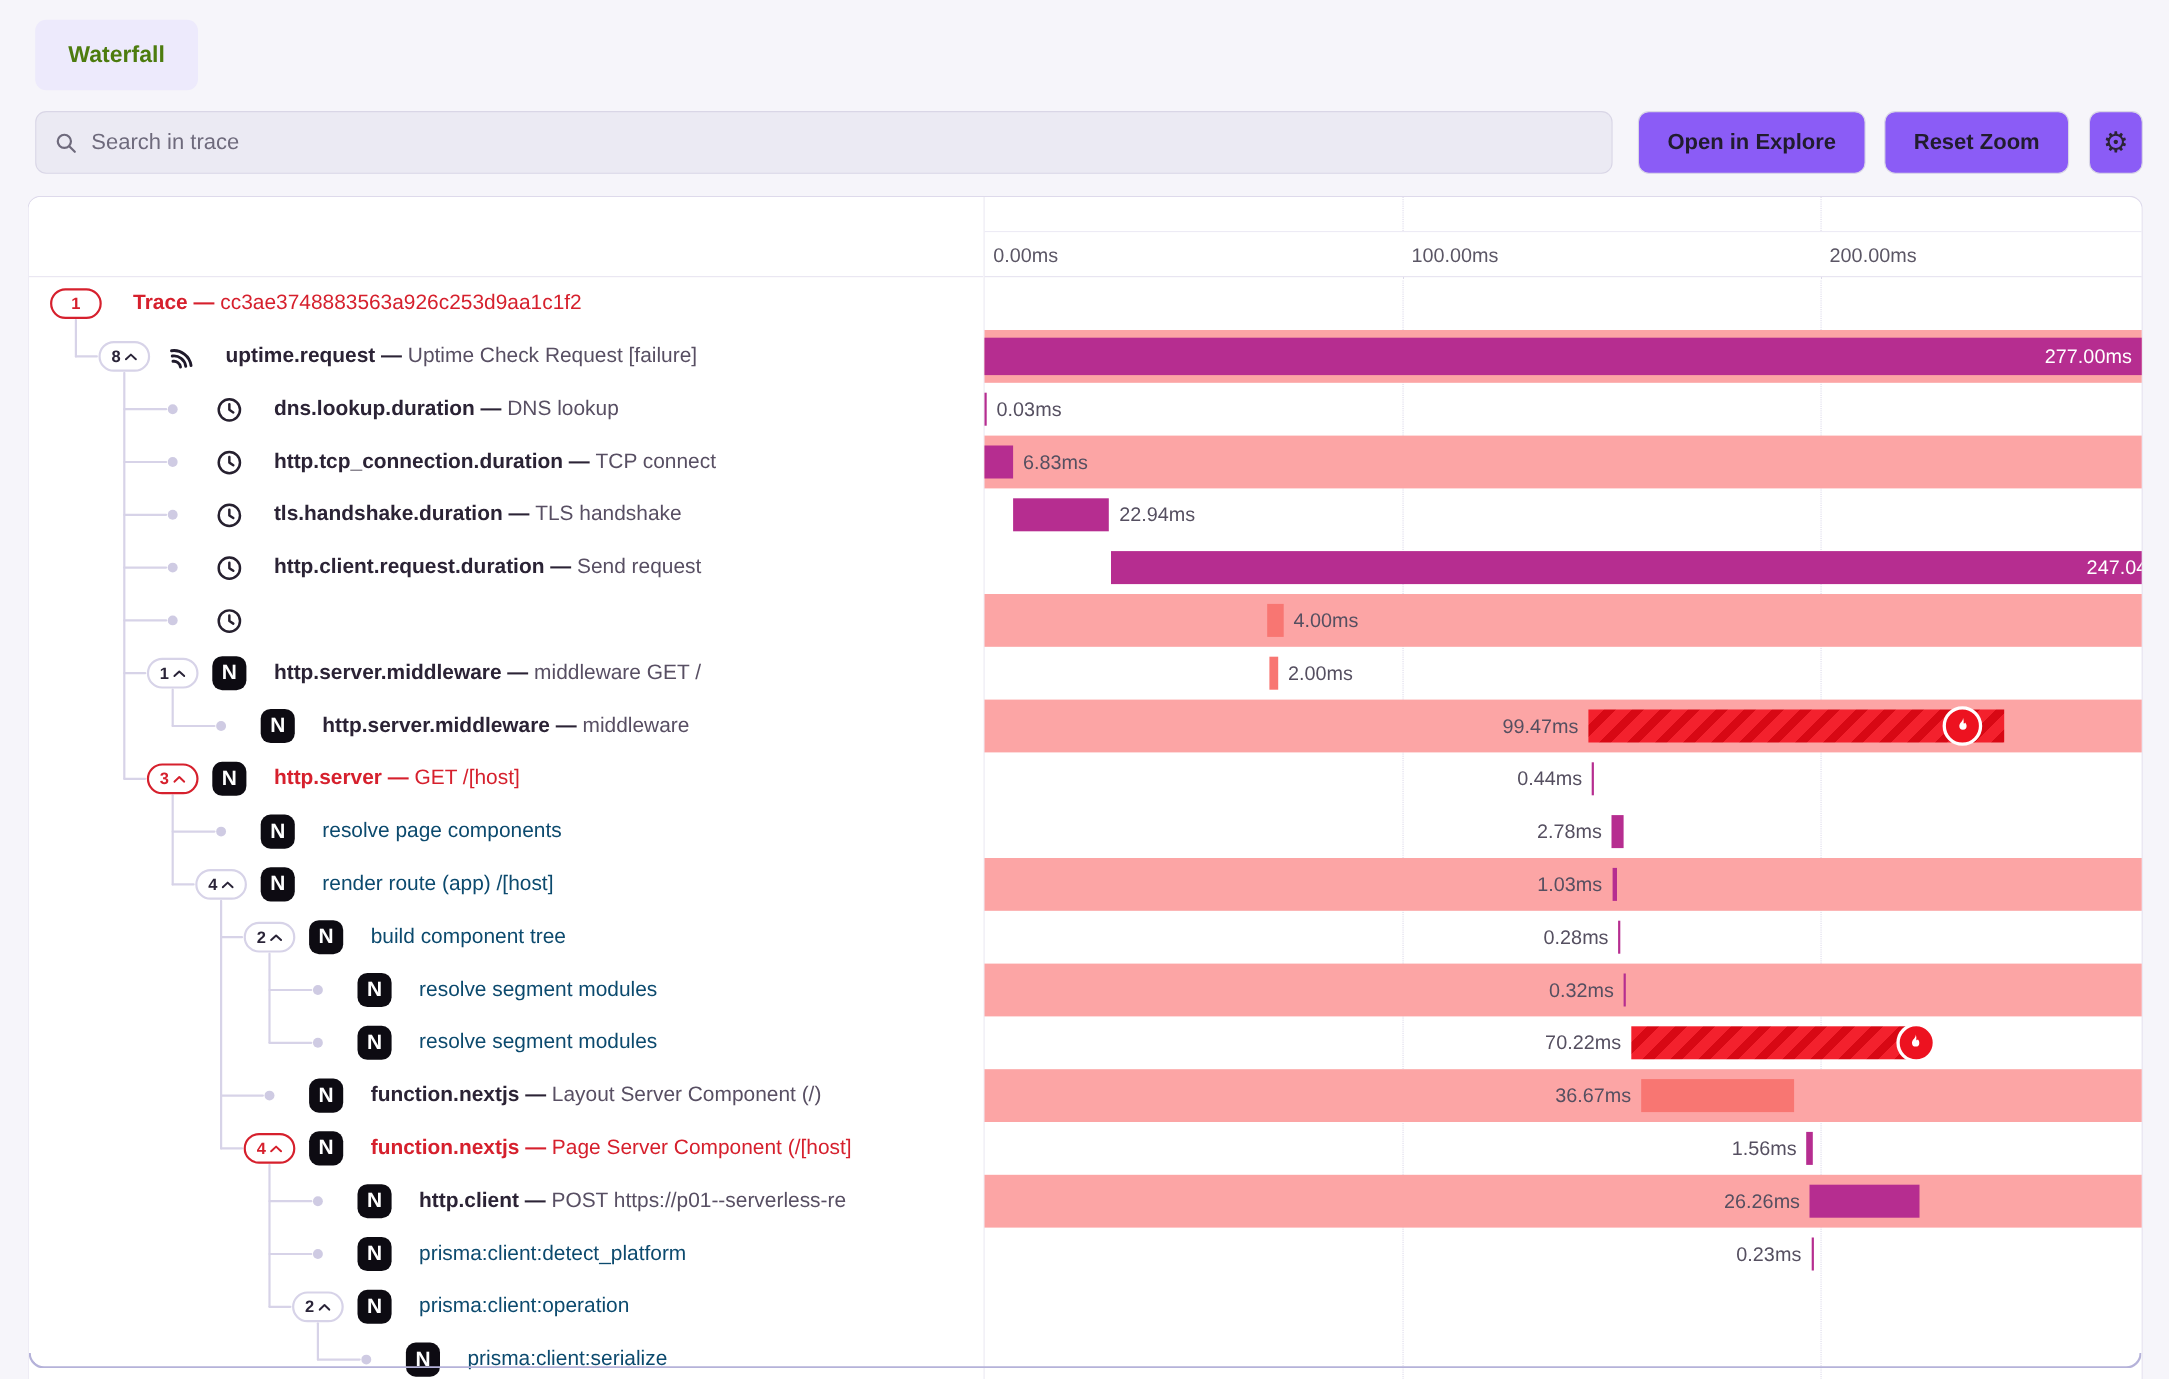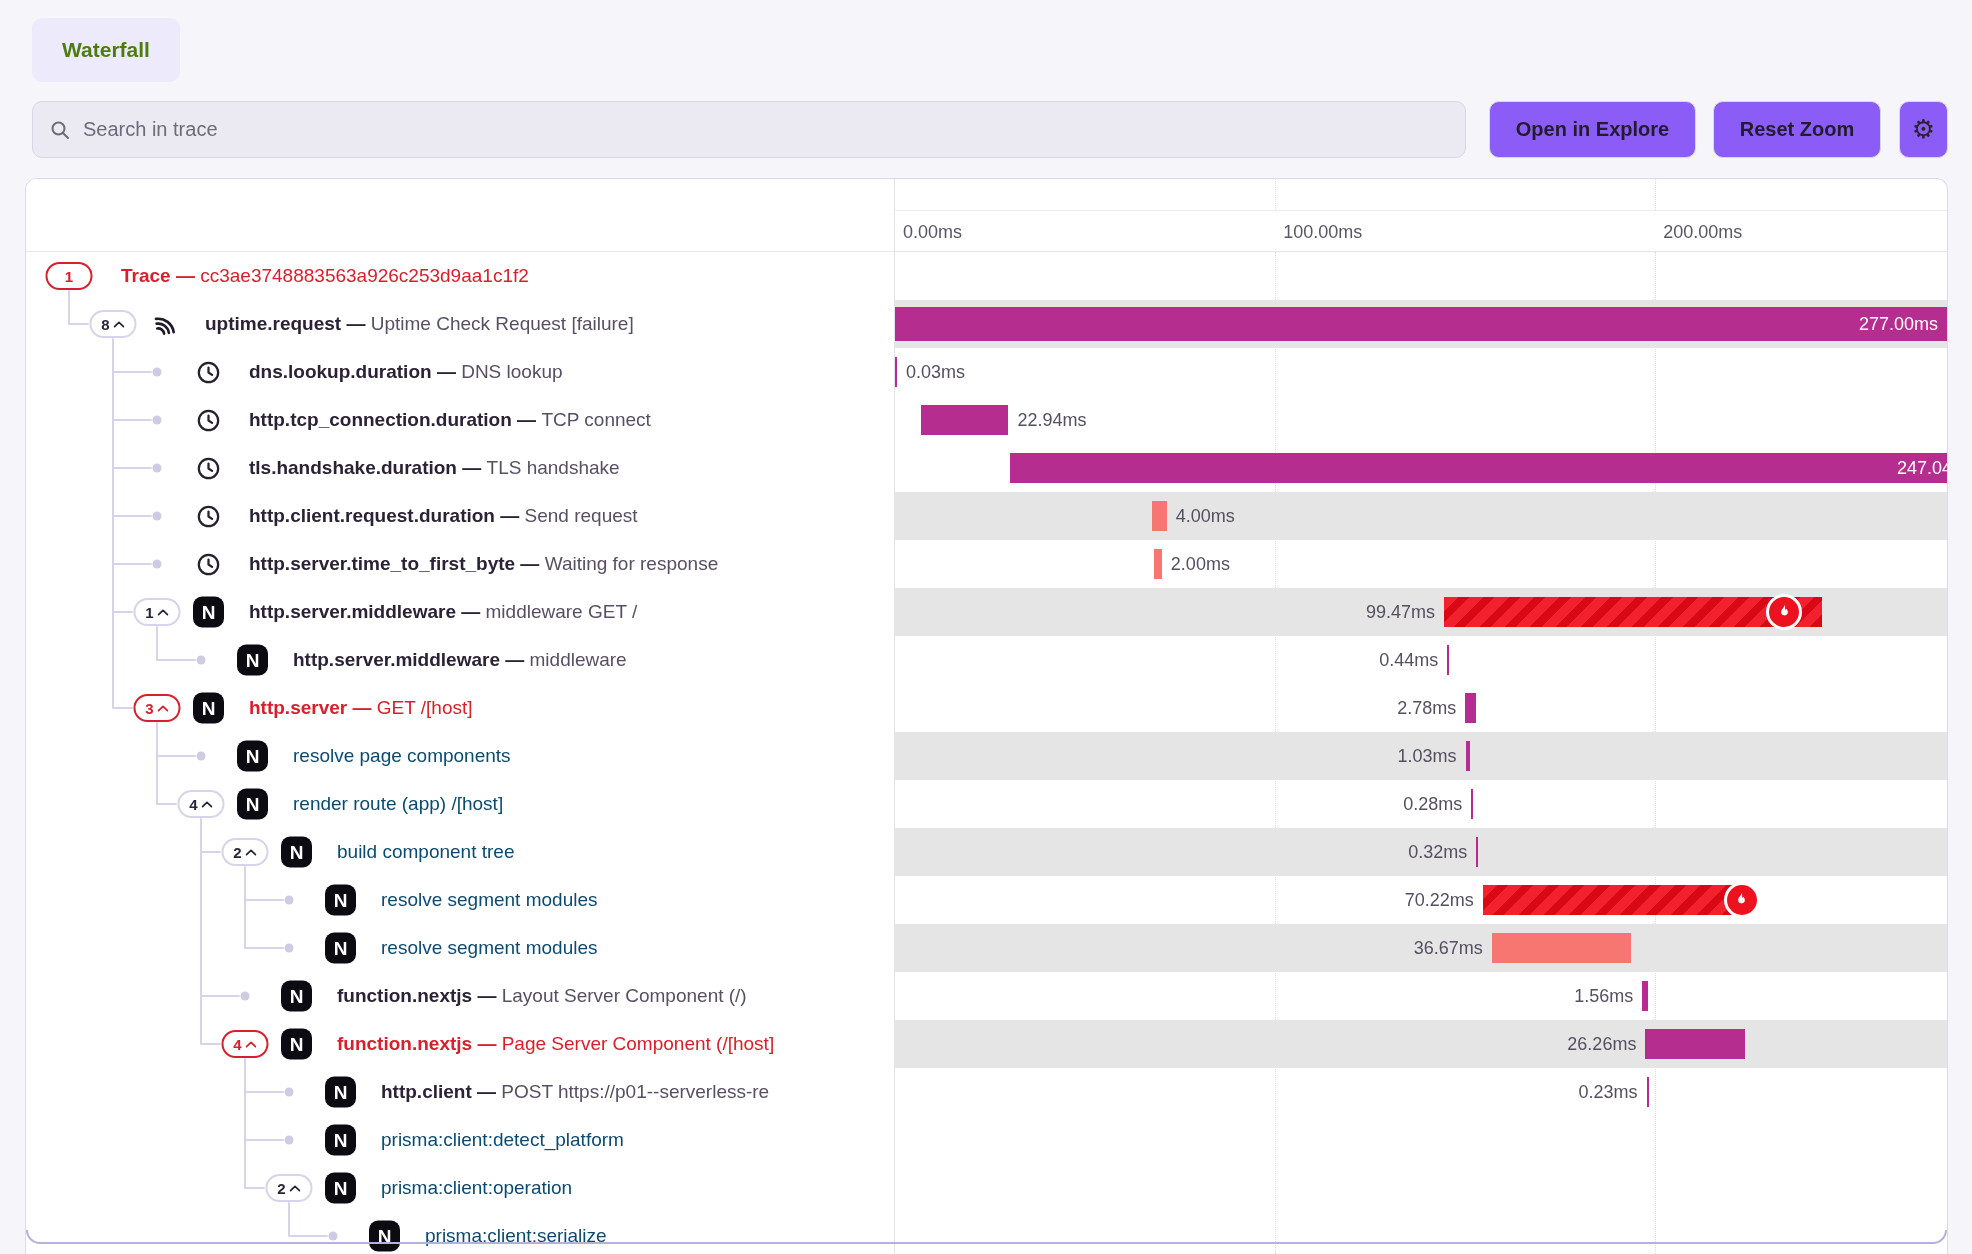--- a/index.html
+++ b/index.html
@@ -39,21 +39,21 @@
   .left{position:absolute;left:0;top:0;width:868px;height:1081px;overflow:hidden;background:#fff;z-index:2}
   .left-header{height:72px;border-bottom:1px solid #e8e5f1}
   .right{position:absolute;left:868px;top:0;width:1053px;height:1081px;border-left:1px solid #e6e3f0}
   .minimap{height:31px;border-bottom:1px solid #edebf5;position:relative}
   .ticksrow{height:40px;border-bottom:1px solid #e6e3f0;position:relative}
   .tick{position:absolute;top:11px;font-size:18px;color:#5b5665;white-space:nowrap}
   .gridline{position:absolute;top:0;bottom:0;width:0;border-left:1px dotted #dcd9ea}
 
   .rows-wrap{position:relative}
   .rrow{position:relative;height:48px}
-  .rrow.odd{background:#e5e5e5}
+  .rrow.odd{background:#fca5a5}
   .lrow{position:relative;height:48px}
 
   
   .bar{position:absolute;top:9px;height:30px}
   .bar.tall{top:7px;height:34px}
   .bar.magenta{background:#b62d90}
   .bar.salmon{background:#f87672}
   .bar.hatch{background:repeating-linear-gradient(135deg,#f3212d 0 10px,#d80814 10px 18px)}
   .bar-label{position:absolute;top:0;line-height:48px;font-size:18px;color:#554f60;white-space:nowrap}
   .bar-label.inside{position:absolute;right:10px;top:0;bottom:0;display:flex;align-items:center;color:#fff;font-size:18px}
@@ -178,21 +178,20 @@
           </span>
           <span class="rowtext" style="left: 223px;"><b>http.client.request.duration — </b>Send request</span>
         </div>
         <div class="lrow">
           <span class="svgicon" style="left: 169px;">
             <svg width="27" height="27" viewBox="0 0 24 24" fill="none" stroke="#26202f" stroke-width="2" stroke-linecap="round" stroke-linejoin="round">
               <circle cx="12" cy="12.5" r="8.6"></circle>
               <polyline points="12,8 12,12.5 15.2,14.6"></polyline>
             </svg>
           </span>
-          <span class="rowtext" style="left: 223px;"><b>http.server.time_to_first_byte — </b>Waiting for response</span>
         </div>
         <div class="lrow">
           <span class="badge" style="left: 131px; top: 24px;">
             <span>1</span>
             <span style="display:flex">
               <svg width="11" height="7" viewBox="0 0 11 7" fill="none" stroke="currentColor" stroke-width="1.8" stroke-linecap="round" stroke-linejoin="round">
                 <polyline points="1,5.6 5.5,1.4 10,5.6"></polyline>
               </svg>
             </span>
           </span>
@@ -353,20 +352,24 @@
     <div class="rrow"></div>
         <div class="rrow odd">
           <div class="bar magenta tall" style="left: 0%; width: 100%;">
             <span class="bar-label inside">277.00ms</span>
           </div>
         </div>
         <div class="rrow">
           <div class="bar magenta" style="left: 0%; width: 0.19%;"></div>
           <span class="bar-label" style="left: calc(0.19% + 9px);">0.03ms</span>
         </div>
+        <div class="rrow odd">
+          <div class="bar magenta" style="left: 0%; width: 2.4657%;"></div>
+          <span class="bar-label" style="left: calc(2.4657% + 9px);">6.83ms</span>
+        </div>
         <div class="rrow">
           <div class="bar magenta" style="left: 2.49097%; width: 8.28159%;"></div>
           <span class="bar-label" style="left: calc(10.7726% + 9px);">22.94ms</span>
         </div>
         <div class="rrow">
           <div class="bar magenta" style="left: 10.9386%; width: 89.0614%; padding-left: 38px;">
             <span class="bar-label inside">247.04ms</span>
           </div>
         </div>
         <div class="rrow odd">

